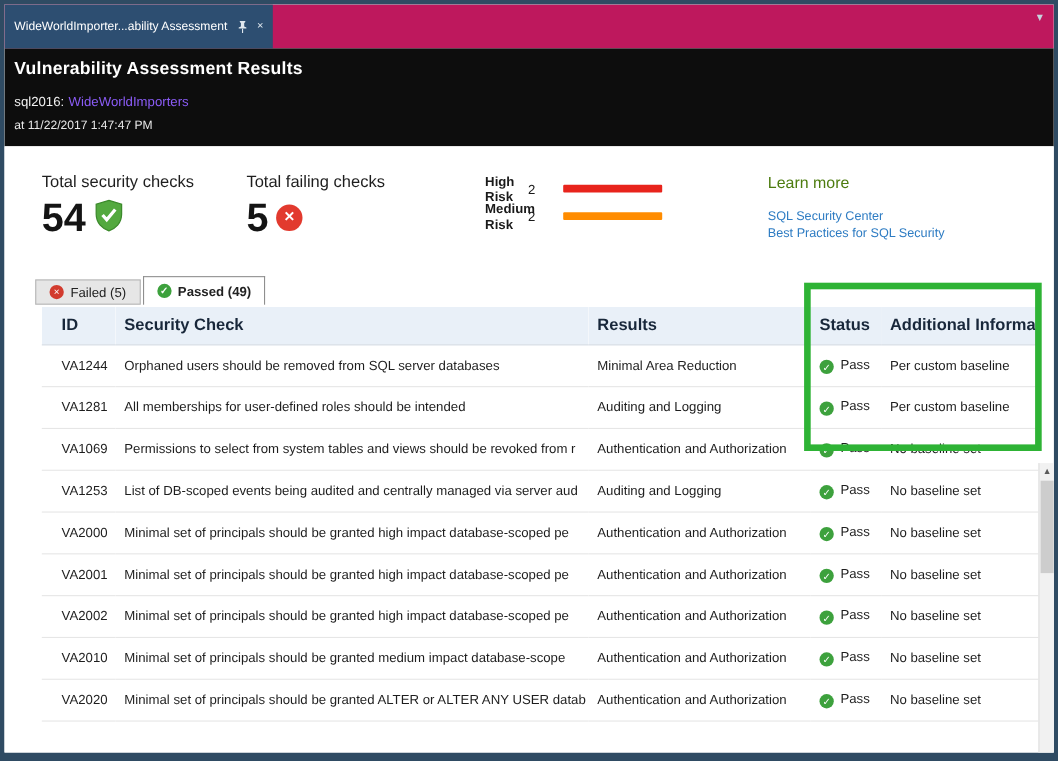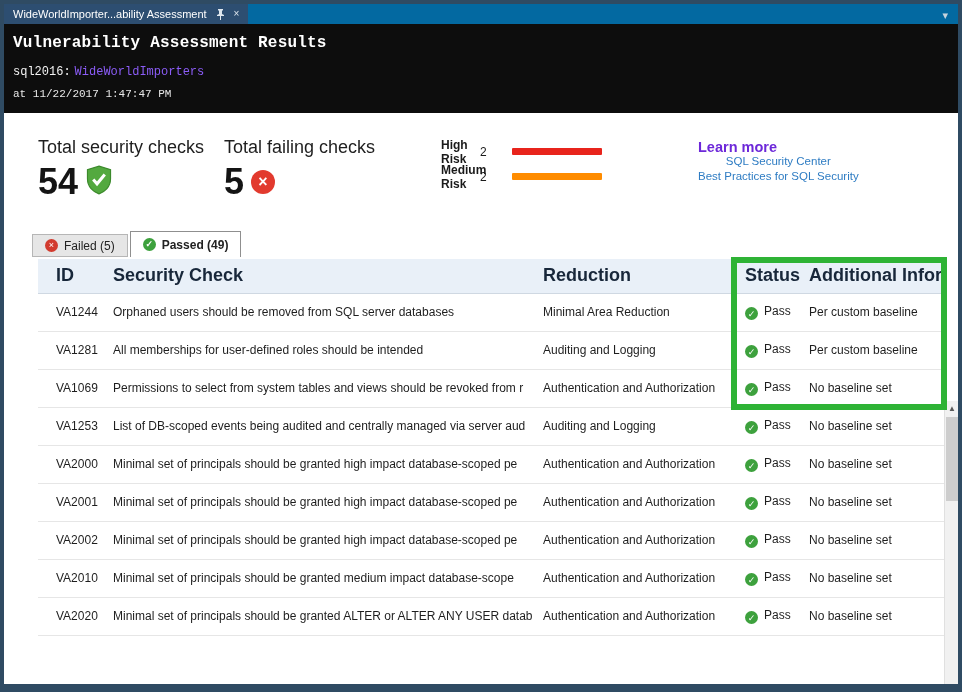--- a/index.html
+++ b/index.html
@@ -3,72 +3,72 @@
 <meta charset="utf-8">
 <style>
   * { margin:0; padding:0; box-sizing:border-box; }
   html,body { width:962px; height:692px; }
   body { font-family:"Liberation Sans", sans-serif; background:#2f4b63; }
 
   .app { position:relative; width:962px; height:692px; background:#ffffff;
          border:4px solid #2f4b63; border-bottom-width:8px; overflow:hidden; }
 
   
-  .titlebar { height:20px; background:#0369a1; display:flex; align-items:stretch; }
+  .titlebar { height:40px; background:#be185d; display:flex; align-items:stretch; }
   .doc-tab { display:flex; align-items:center; gap:9px; background:#2d4e71; color:#ffffff;
              font-size:11px; padding:0 9px; cursor:default; }
   .doc-tab-label { white-space:nowrap; }
   .tab-icon { color:#dfe7ee; font-size:10px; line-height:1; display:inline-flex; align-items:center; }
   .titlebar-chevron { margin-left:auto; color:#c7d3dd; font-size:11px; padding:5px 10px 0 0; }
 
   
-  .doc-header { height:89px; background:#0d0d0d; color:#ffffff; padding:10px 10px 0 9px;font-family:Liberation Mono, monospace; }
+  .doc-header { height:89px; background:#0d0d0d; color:#ffffff; padding:10px 10px 0 9px; }
   .doc-title { font-size:16px; font-weight:bold; letter-spacing:.2px; }
   .doc-sub { margin-top:13px; font-size:12px; color:#f2f2f2; }
   .doc-sub .db { margin-left:4px; color:#8b5cf6; }
   .doc-time { margin-top:9px; font-size:11px; color:#e8e8e8; }
 
   
   .content { position:relative; height:568px; background:#ffffff; }
 
   .summary { display:flex; align-items:flex-start; padding:24px 0 0 34px; height:96px; }
   .metric { width:186px; }
   .metric:nth-child(2) { width:174px; }
-  .metric-label { font-size:18px; color:#1e1e1e; }
+  .metric-label { font-size:15px; color:#1e1e1e; }
   .metric-row { display:flex; align-items:center; gap:7px; margin-top:6px;text-align:center; }
   .metric-value { font-size:36px; font-weight:bold; color:#141414; line-height:1; }
   .badge-x { width:24px; height:24px; border-radius:50%; background:#e23a2e; color:#fff;
              display:inline-flex; align-items:center; justify-content:center;
              font-size:16px; font-weight:bold; line-height:1; }
 
   .risk-legend { margin-top:2px; }
   .risk-row { display:flex; align-items:center; height:25px; }
   .risk-label { width:82px; font-size:12px; font-weight:bold; color:#1a1a1a;padding-left:43px; }
   .risk-count { width:32px; font-size:12px; color:#1a1a1a; }
   .risk-bar { display:inline-block; height:7px; border-radius:1px; }
 
   .learn-more { margin-left:96px; padding-top:2px; }
-  .learn-more-title { font-size:14.5px; color:#6d28d9;font-weight:bold; }
+  .learn-more-title { font-size:14.5px; color:#4d7c0f; }
   .learn-link { display:block; font-size:11.5px; color:#2e7cc3; text-decoration:none; margin-top:3px; }
-  .learn-link:first-of-type { margin-top:0;text-align:center; }
+  .learn-link:first-of-type { margin-top:16px; }
 
   
   .tabbar { display:flex; align-items:flex-end; margin:22px 0 0 28px; height:26px; }
   .tab { display:flex; align-items:center; gap:6px; font-size:12px; padding:0 12px; height:23px;
          background:#e6e6e6; border:1px solid #b6b6b6; color:#222; cursor:pointer; margin-right:2px; }
   .tab.active { background:#ffffff; font-weight:bold; height:26px; border-color:#8f8f8f; border-bottom:none; }
   .mini-dot { width:13px; height:13px; border-radius:50%; color:#fff; display:inline-flex;
               align-items:center; justify-content:center; font-size:9px; line-height:1; flex:none; }
   .mini-dot.red { background:#d23b2e; }
   .mini-dot.green { background:#3da13d; }
 
   
   .table-wrap { margin:2px 0 0 34px; width:906px; }
   table { width:906px; border-collapse:collapse; table-layout:fixed; }
-  thead th { background:#e9f0f8; height:34px; text-align:left; font-size:18px; font-weight:bold;
+  thead th { background:#e9f0f8; height:34px; text-align:left; font-size:15px; font-weight:bold;
              color:#18273a; border-bottom:1px solid #cfd8e2; padding-left:8px; white-space:nowrap; overflow:hidden; }
   thead th.col-id { padding-left:18px; }
   tbody td { height:38px; border-bottom:1px solid #e6e6e6; font-size:12px; color:#1e1e1e;
              padding-left:8px; white-space:nowrap; overflow:hidden; }
   tbody td.col-id { padding-left:18px; }
   td.col-status { display:table-cell; }
   .pass-dot { display:inline-flex; width:13px; height:13px; border-radius:50%; background:#3da13d;
               color:#fff; font-size:9px; align-items:center; justify-content:center;
               margin-right:6px; vertical-align:-2px; }
 
@@ -169,21 +169,21 @@
           <col style="width:67px">
             <col style="width:430px">
             <col style="width:202px">
             <col style="width:64px">
             <col style="width:143px">
         </colgroup>
         <thead>
           <tr>
             <th class="col-id">ID</th>
             <th class="col-check">Security Check</th>
-            <th class="col-cat">Reduction</th>
+            <th class="col-cat">Results</th>
             <th class="col-status">Status</th>
             <th class="col-info">Additional Information</th>
           </tr>
         </thead>
         <tbody>
             <tr>
               <td class="col-id">VA1244</td>
               <td class="col-check">Orphaned users should be removed from SQL server databases</td>
               <td class="col-cat">Minimal Area Reduction</td>
               <td class="col-status"><span class="pass-dot">✓</span><span>Pass</span></td>

